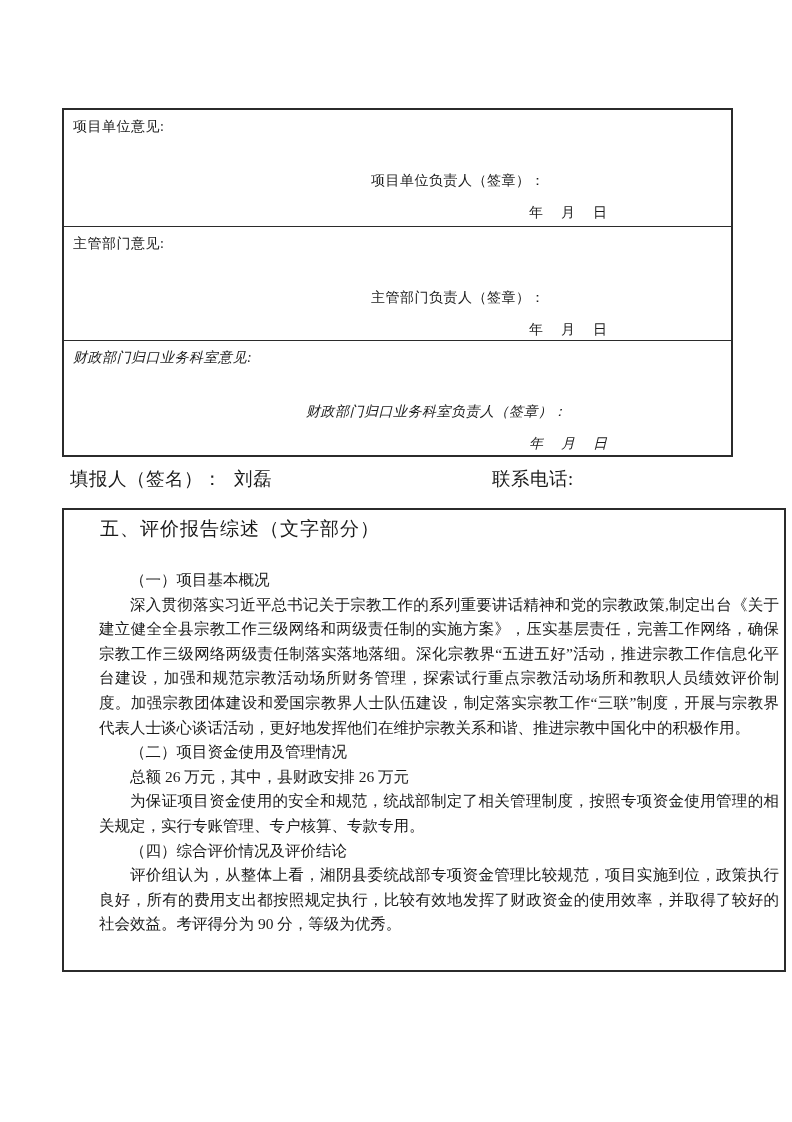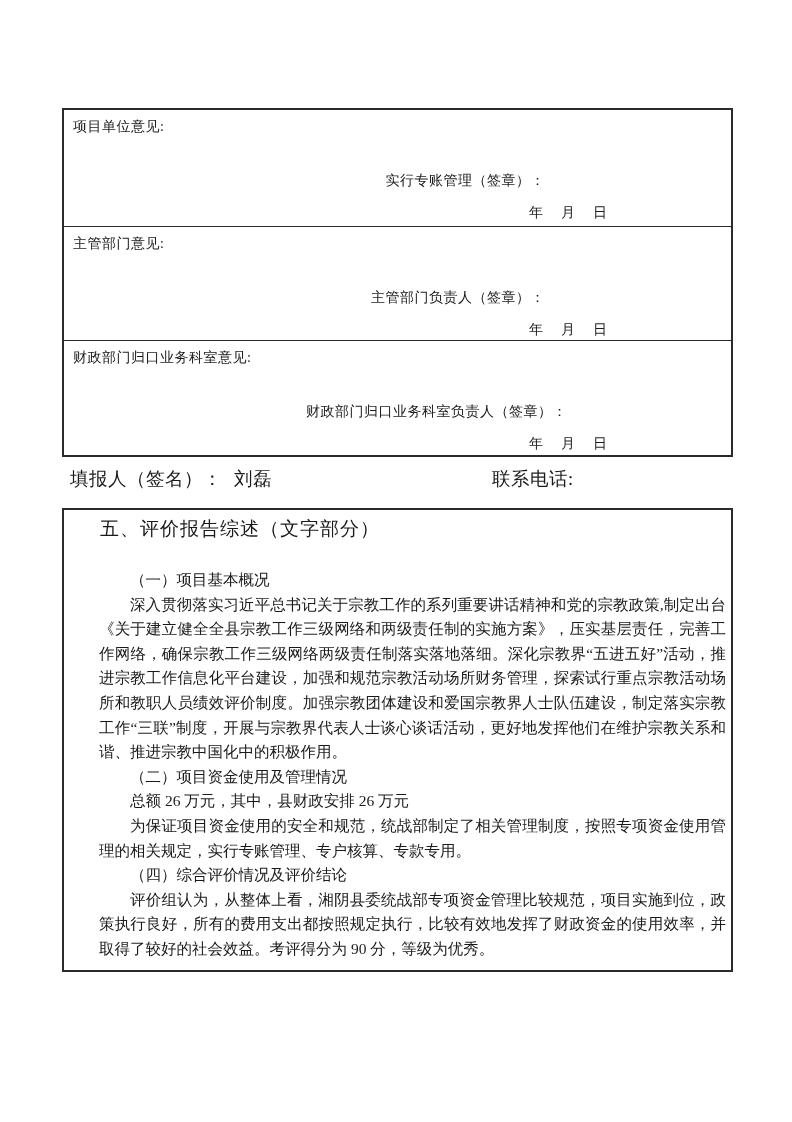--- a/index.html
+++ b/index.html
@@ -18,21 +18,21 @@
     position: absolute;
     left: 62px; top: 108px;
     width: 671px;
     border: 2px solid #2b2b2b;
   }
   .opinion-row {
     position: relative;
     border-bottom: 1px solid #2b2b2b;
     font-size: 14px;
   }
-  .opinion-row:last-child { border-bottom: none; }
+  .opinion-row:last-child { border-bottom: none; font-style: italic; }
   .opinion-row.row-1 { height: 117px; }
   .opinion-row.row-2 { height: 114px; text-align: center; }
   .opinion-row.row-3 { height: 114px; }
   .opinion-label {
     position: absolute;
     left: 9px; top: 8px;
     letter-spacing: 0.5px;
   }
   .sig-line {
     position: absolute;
@@ -55,21 +55,21 @@
     letter-spacing: 0.5px;
   }
   .filler-label { position: absolute; left: 8px; top: 0; }
   .filler-name  { position: absolute; left: 172px; top: 0; }
   .phone-label  { position: absolute; left: 430px; top: 0; }
 
   
   .report-box {
     position: absolute;
     left: 62px; top: 508px;
-    width: 671px; height: 464px;
+    width: 724px; height: 464px;
     border: 2px solid #2b2b2b;
     overflow: hidden;
   }
   .report-title {
     margin: 6px 0 0 36px;
     font-size: 19px;
     font-weight: normal;
     letter-spacing: 1px;
   }
   .report-body {
@@ -83,21 +83,21 @@
 </style>
 </head>
 <body>
 
 <div class="page">
 
   <div class="opinion-table">
 
     <div class="opinion-row row-1">
       <div class="opinion-label">项目单位意见:</div>
-      <div class="sig-line">实行专账管理（签章）：</div>
+      <div class="sig-line">项目单位负责人（签章）：</div>
       <div class="date-line">年　月　日</div>
     </div>
 
     <div class="opinion-row row-2">
       <div class="opinion-label">主管部门意见:</div>
       <div class="sig-line">主管部门负责人（签章）：</div>
       <div class="date-line">年　月　日</div>
     </div>
 
     <div class="opinion-row row-3">

